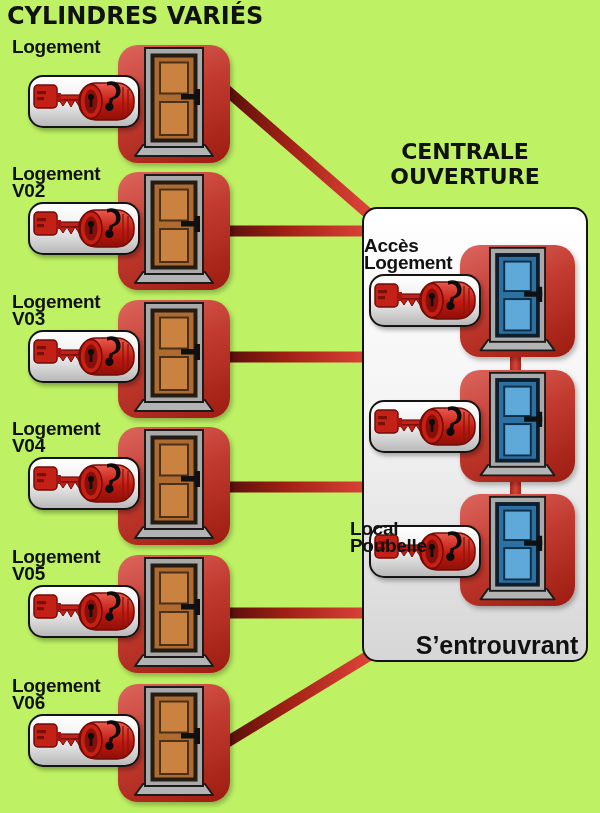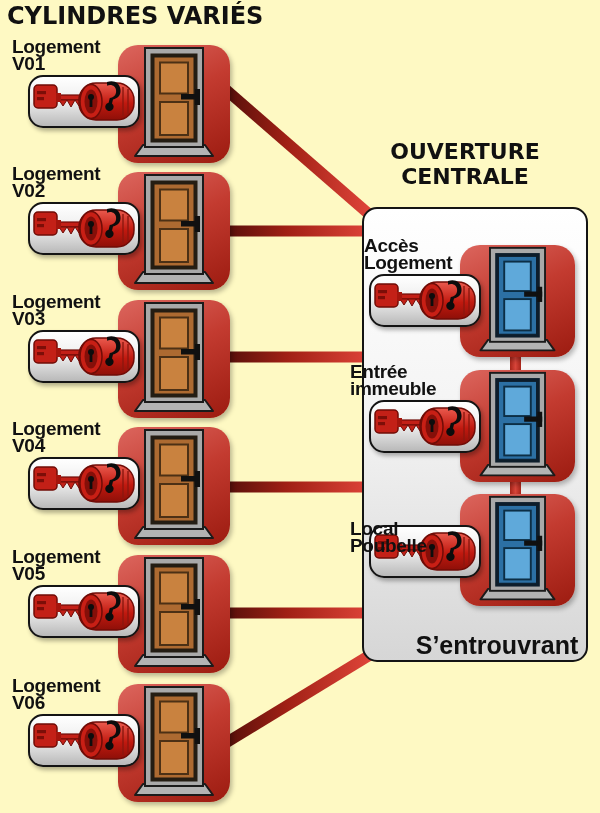--- a/index.html
+++ b/index.html
@@ -1,17 +1,17 @@
 <!DOCTYPE html>
 <html><head>
 <meta charset="utf-8">
 <style>
   html,body{margin:0;padding:0;background:#fff;}
   .canvas{
-    position:relative;width:600px;height:813px;background:#fef9c3;overflow:hidden;
+    position:relative;width:600px;height:813px;background:#bef264;overflow:hidden;
     font-family:"Liberation Sans",sans-serif;color:#111;
   }
   
   .main-title{
     position:absolute;left:7px;top:2px;width:560px;
     font-family:"DejaVu Sans",sans-serif;font-weight:bold;font-size:24px;
     letter-spacing:0px;color:#111;
   }
   .central-title{
     position:absolute;left:350px;top:139px;width:230px;text-align:center;
@@ -122,28 +122,27 @@
   <svg class="connectors" width="600" height="813">
     <line x1="224" y1="88" x2="370" y2="215" stroke="url(#connGrad)" stroke-width="11"></line>
     <line x1="228" y1="231" x2="366" y2="231" stroke="url(#connGrad)" stroke-width="11"></line>
     <line x1="228" y1="357" x2="366" y2="357" stroke="url(#connGrad)" stroke-width="11"></line>
     <line x1="228" y1="487" x2="366" y2="487" stroke="url(#connGrad)" stroke-width="11"></line>
     <line x1="228" y1="613" x2="366" y2="613" stroke="url(#connGrad)" stroke-width="11"></line>
     <line x1="224" y1="744" x2="370" y2="655" stroke="url(#connGrad)" stroke-width="11"></line>
   </svg>
 
   <div class="central-title">
+    <span>CENTRALE</span>
     <span>OUVERTURE</span>
-    <span>CENTRALE</span>
   </div>
 
   <div class="lrow r0">
     <div class="lbl">
       <span>Logement</span>
-      <span>V01</span>
     </div>
     <div class="tile">
       <svg class="door-orange" width="112" height="118">
           <use href="#door"></use>
         </svg>
     </div>
     <div class="pill">
       <svg width="104" height="46">
           <use href="#keycyl"></use>
         </svg>
@@ -247,24 +246,20 @@
       <svg class="door-blue" width="115" height="112">
           <use href="#door"></use>
         </svg>
     </div>
     <div class="pill e0">
       <svg width="104" height="46">
           <use href="#keycyl"></use>
         </svg>
     </div>
 
-    <div class="lbl e1">
-      <span>Entrée</span>
-      <span>immeuble</span>
-    </div>
     <div class="tile e1">
       <svg class="door-blue" width="115" height="112">
           <use href="#door"></use>
         </svg>
     </div>
     <div class="pill e1">
       <svg width="104" height="46">
           <use href="#keycyl"></use>
         </svg>
     </div>

